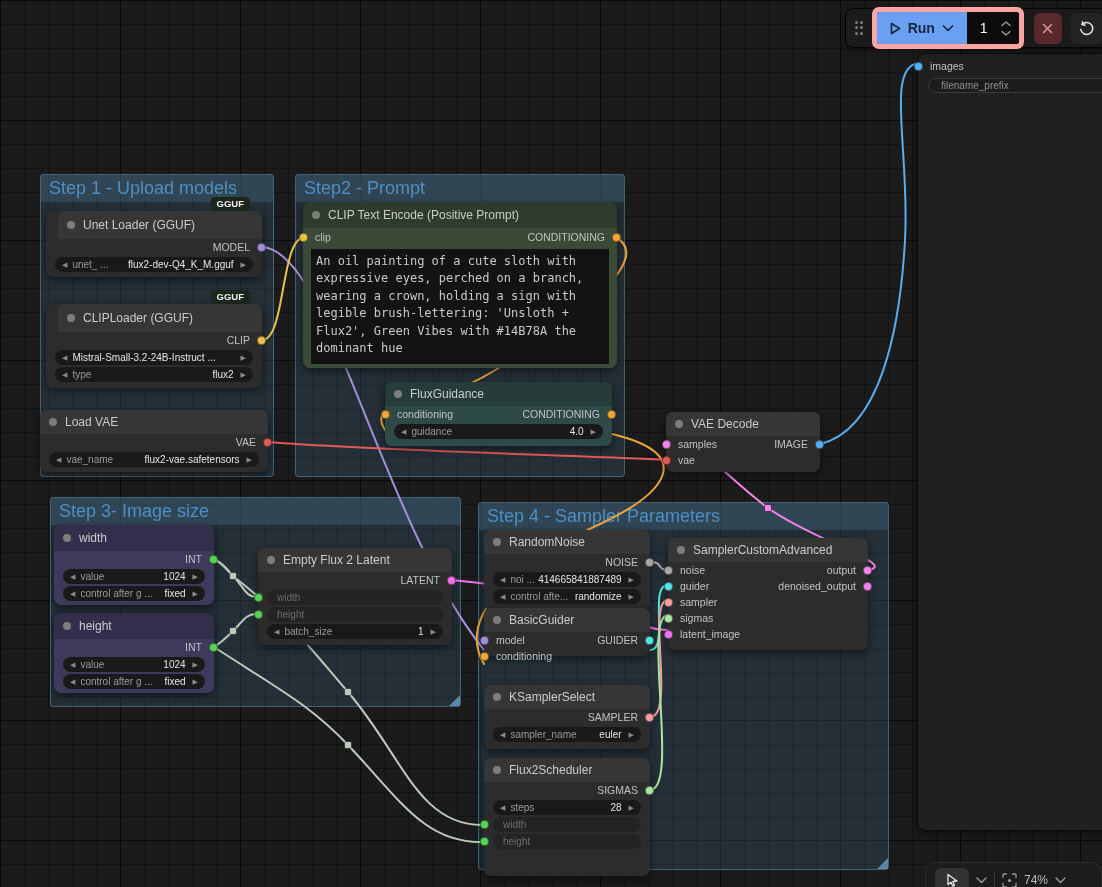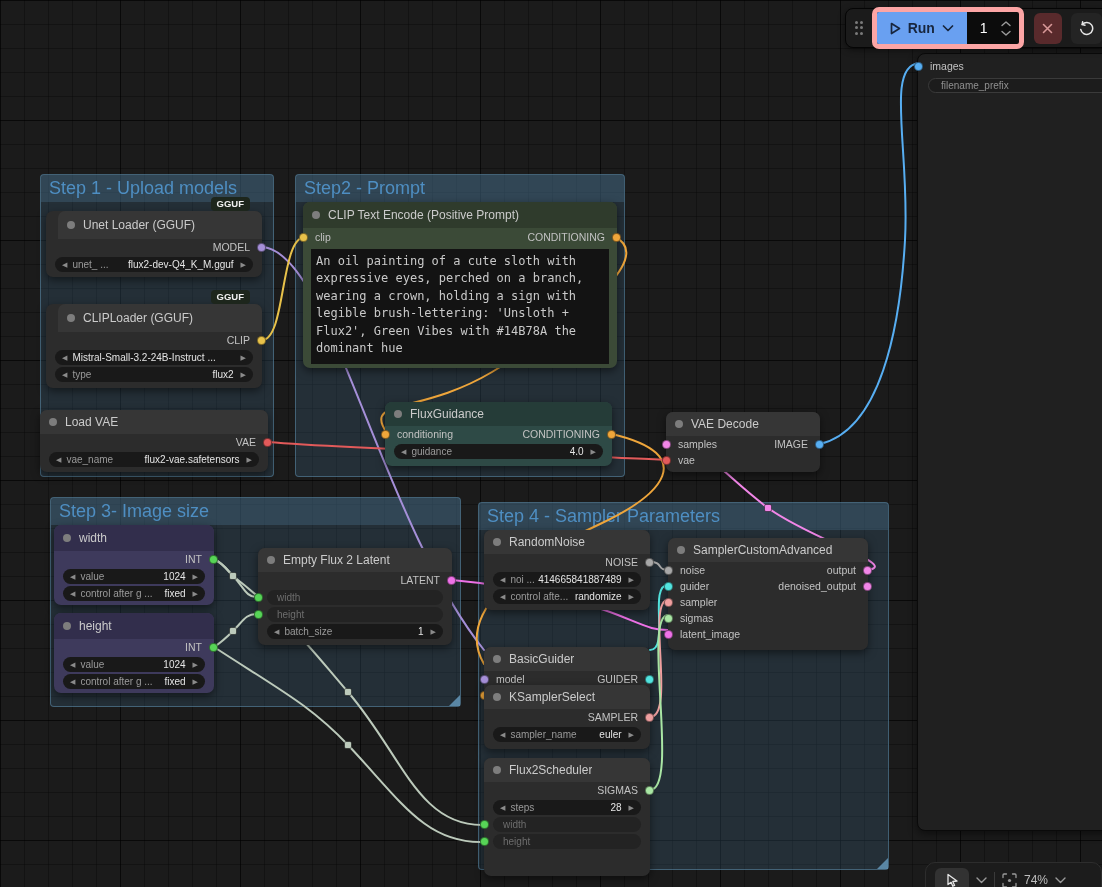--- a/index.html
+++ b/index.html
@@ -184,21 +184,21 @@
     </div>
     <div class="row" style="height:18px">
       <span class="port pin" style="background-color: rgb(232, 194, 74);"></span>
       <span class="in-label">clip</span>
       <span class="out-label">CONDITIONING</span>
       <span class="port pout" style="background-color: rgb(239, 166, 59);"></span>
     </div>
     <div class="prompt-box" style="top:47px;height:115px">An oil painting of a cute sloth with expressive eyes, perched on a branch, wearing a crown, holding a sign with legible brush-lettering: 'Unsloth + Flux2', Green Vibes with #14B78A the dominant hue</div>
   </div>
 
-  <div class="node teal" style="left:385px;top:402px;width:227px;height:64px">
+  <div class="node teal" style="left:385px;top:382px;width:227px;height:64px">
     <div class="nh">
       <span class="ndot"></span>
       <span class="ntitle">FluxGuidance</span>
     </div>
     <div class="row">
       <span class="port pin" style="background-color: rgb(239, 166, 59);"></span>
       <span class="in-label">conditioning</span>
       <span class="out-label">CONDITIONING</span>
       <span class="port pout" style="background-color: rgb(239, 166, 59);"></span>
     </div>
@@ -318,21 +318,21 @@
       <span class="arr">▶</span>
     </div>
     <div class="widget">
       <span class="arr">◀</span>
       <span class="wl">control afte...</span>
       <span class="wv">randomize</span>
       <span class="arr">▶</span>
     </div>
   </div>
 
-  <div class="node" style="left:484px;top:647px;width:166px;height:48px">
+  <div class="node" style="left:484px;top:608px;width:166px;height:48px">
     <div class="nh">
       <span class="ndot"></span>
       <span class="ntitle">BasicGuider</span>
     </div>
     <div class="row">
       <span class="port pin" style="background-color: rgb(165, 143, 216);"></span>
       <span class="in-label">model</span>
       <span class="out-label">GUIDER</span>
       <span class="port pout" style="background-color: rgb(83, 228, 223);"></span>
     </div>

